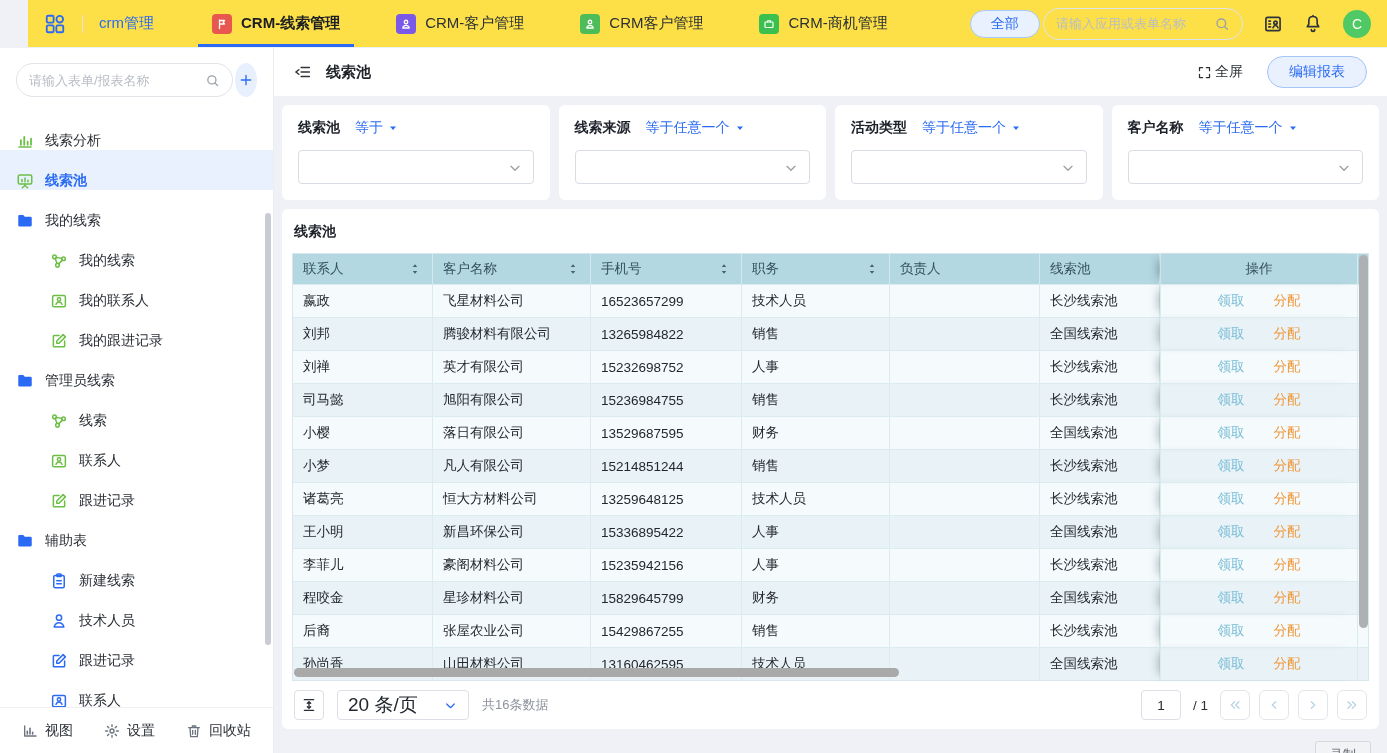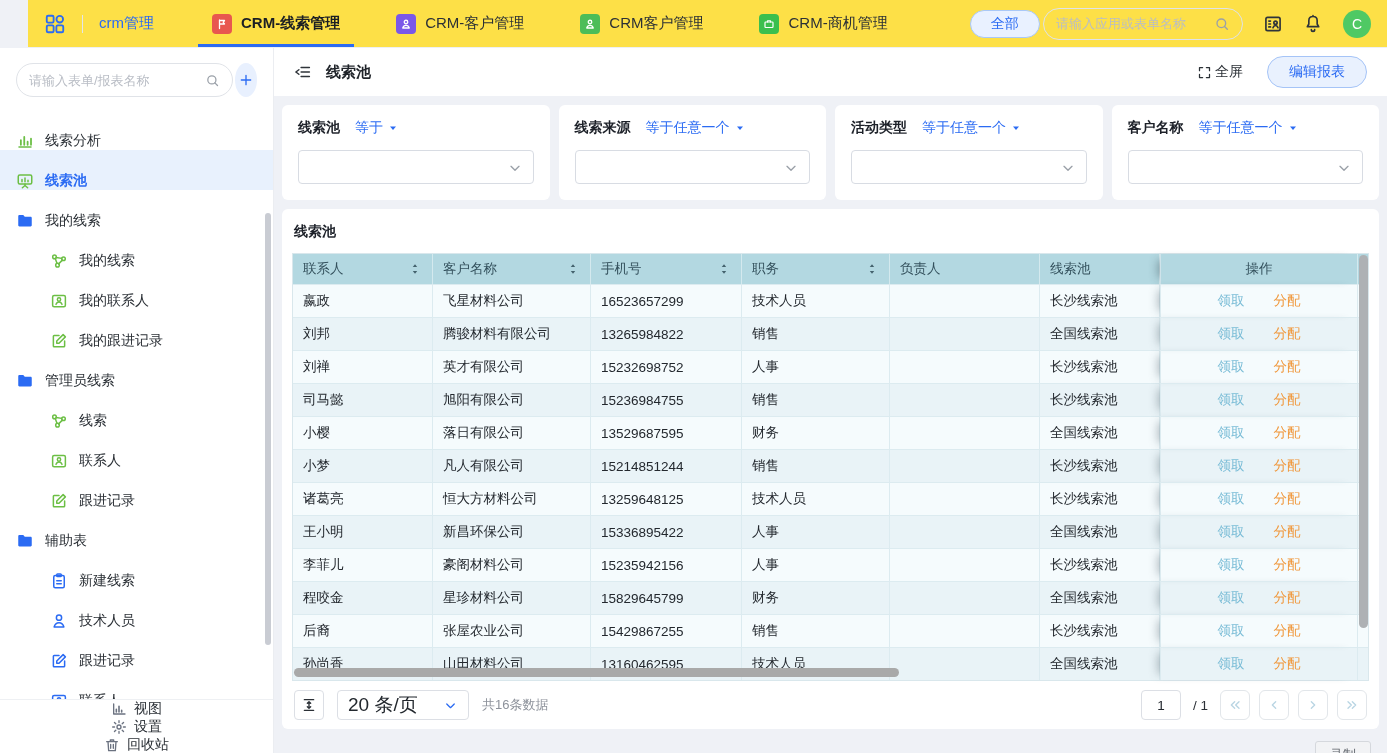--- a/index.html
+++ b/index.html
@@ -43,21 +43,21 @@
   .sb-add { width:34px; height:34px; border-radius:50%; background:#e8f0fe; color:var(--blue); border:none; cursor:pointer; display:flex; align-items:center; justify-content:center; }
   .sb-add .icon { width:16px; height:16px; }
   .sb-menu { flex:1; overflow:hidden; padding-top:4px; }
   .sb-item { height:40px; display:flex; align-items:flex-end; gap:11px; padding:0 16px; font-size:14px; color:#2b3036; cursor:pointer; }
   .sb-item.lvl1 { padding-left:50px; }
   .sb-item.active { background:#e8f1fd; color:var(--blue); font-weight:700; }
   .sb-item .icon { width:18px; height:18px; }
   .ic-green { color:#6cbf45; }
   .ic-blue { color:var(--blue); }
   .sb-scrollbar { position:absolute; right:2px; top:165px; width:6px; height:432px; background:#c9ccd3; border-radius:3px; cursor:pointer; }
-  .sb-footer { height:54px; border-top:1px solid #eef0f3; display:flex; align-items:center; justify-content:space-between; padding:0 22px;flex-direction:column; }
+  .sb-footer { height:46px; border-top:1px solid #eef0f3; display:flex; align-items:center; justify-content:space-between; padding:0 22px; }
   .sb-foot-item { display:flex; align-items:center; gap:7px; font-size:14px; color:#2b3036; cursor:pointer; }
   .sb-foot-item .icon { width:16px; height:16px; color:#6b7280; }
 
   
   .main { flex:1; display:flex; flex-direction:column; background:#eff1f6; overflow:hidden; }
   .m-header { height:48px; background:#fff; display:flex; align-items:center; gap:14px; padding:0 20px; }
   .fold-ic { width:18px; height:18px; color:#2f343a; cursor:pointer; }
   .m-title { font-size:15px; font-weight:600; color:#1f2329; }
   .mh-right { margin-left:auto; display:flex; align-items:center; gap:24px; }
   .fullscreen { display:flex; align-items:center; gap:3px; font-size:14px; color:#2b3036; cursor:pointer; }

